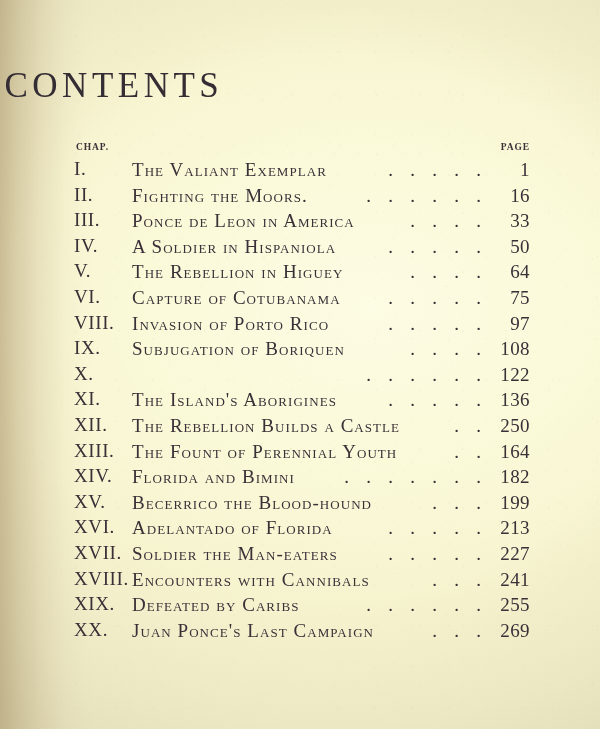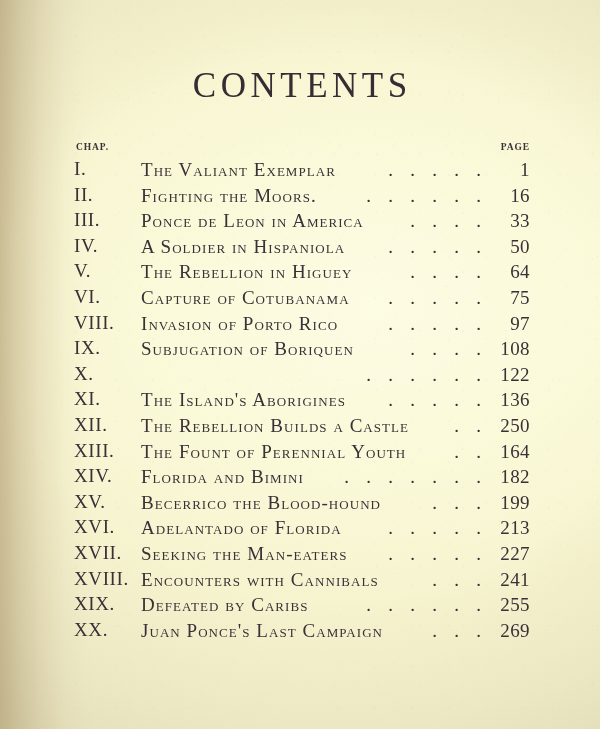--- a/index.html
+++ b/index.html
@@ -63,21 +63,21 @@
     background: radial-gradient(ellipse 560px 470px at 55% 45%,
         rgba(0,0,0,0) 58%, rgba(150,135,95,.10) 85%, rgba(140,125,85,.17) 100%);
   }
 
   
   #contents-title {
     position: absolute;
     top: 66px;
     left: 0;
     width: 600px;
-    text-align: center;
+    text-align: left;
     font-size: 35px;
     letter-spacing: 4.5px;
     text-indent: 4.5px;
     color: #352d34;
     font-family: "Liberation Serif", "DejaVu Serif", serif;
     white-space: nowrap;
   }
 
   
   #toc {
@@ -121,21 +121,21 @@
     top: 0;
     width: 68px;
     font-size: 19px;
     letter-spacing: .6px;
     color: #3a3038;
   }
 
   
   .title {
     position: absolute;
-    left: 67px;
+    left: 58px;
     top: 1px;
     font-size: 19px;
     font-variant: small-caps;
     letter-spacing: 1.05px;
     color: #3a3038;
   }
 
   
   .leaders {
     position: absolute;
@@ -268,21 +268,21 @@
           <span class="page">199</span>
         </div>
         <div class="row">
           <span class="num">XVI.</span>
           <span class="title">Adelantado of Florida</span>
           <span class="leaders"><span>.</span><span>.</span><span>.</span><span>.</span><span>.</span></span>
           <span class="page">213</span>
         </div>
         <div class="row">
           <span class="num">XVII.</span>
-          <span class="title">Seeking the Man-eaters</span>
+          <span class="title">Soldier the Man-eaters</span>
           <span class="leaders"><span>.</span><span>.</span><span>.</span><span>.</span><span>.</span></span>
           <span class="page">227</span>
         </div>
         <div class="row">
           <span class="num">XVIII.</span>
           <span class="title">Encounters with Cannibals</span>
           <span class="leaders"><span>.</span><span>.</span><span>.</span></span>
           <span class="page">241</span>
         </div>
         <div class="row">

